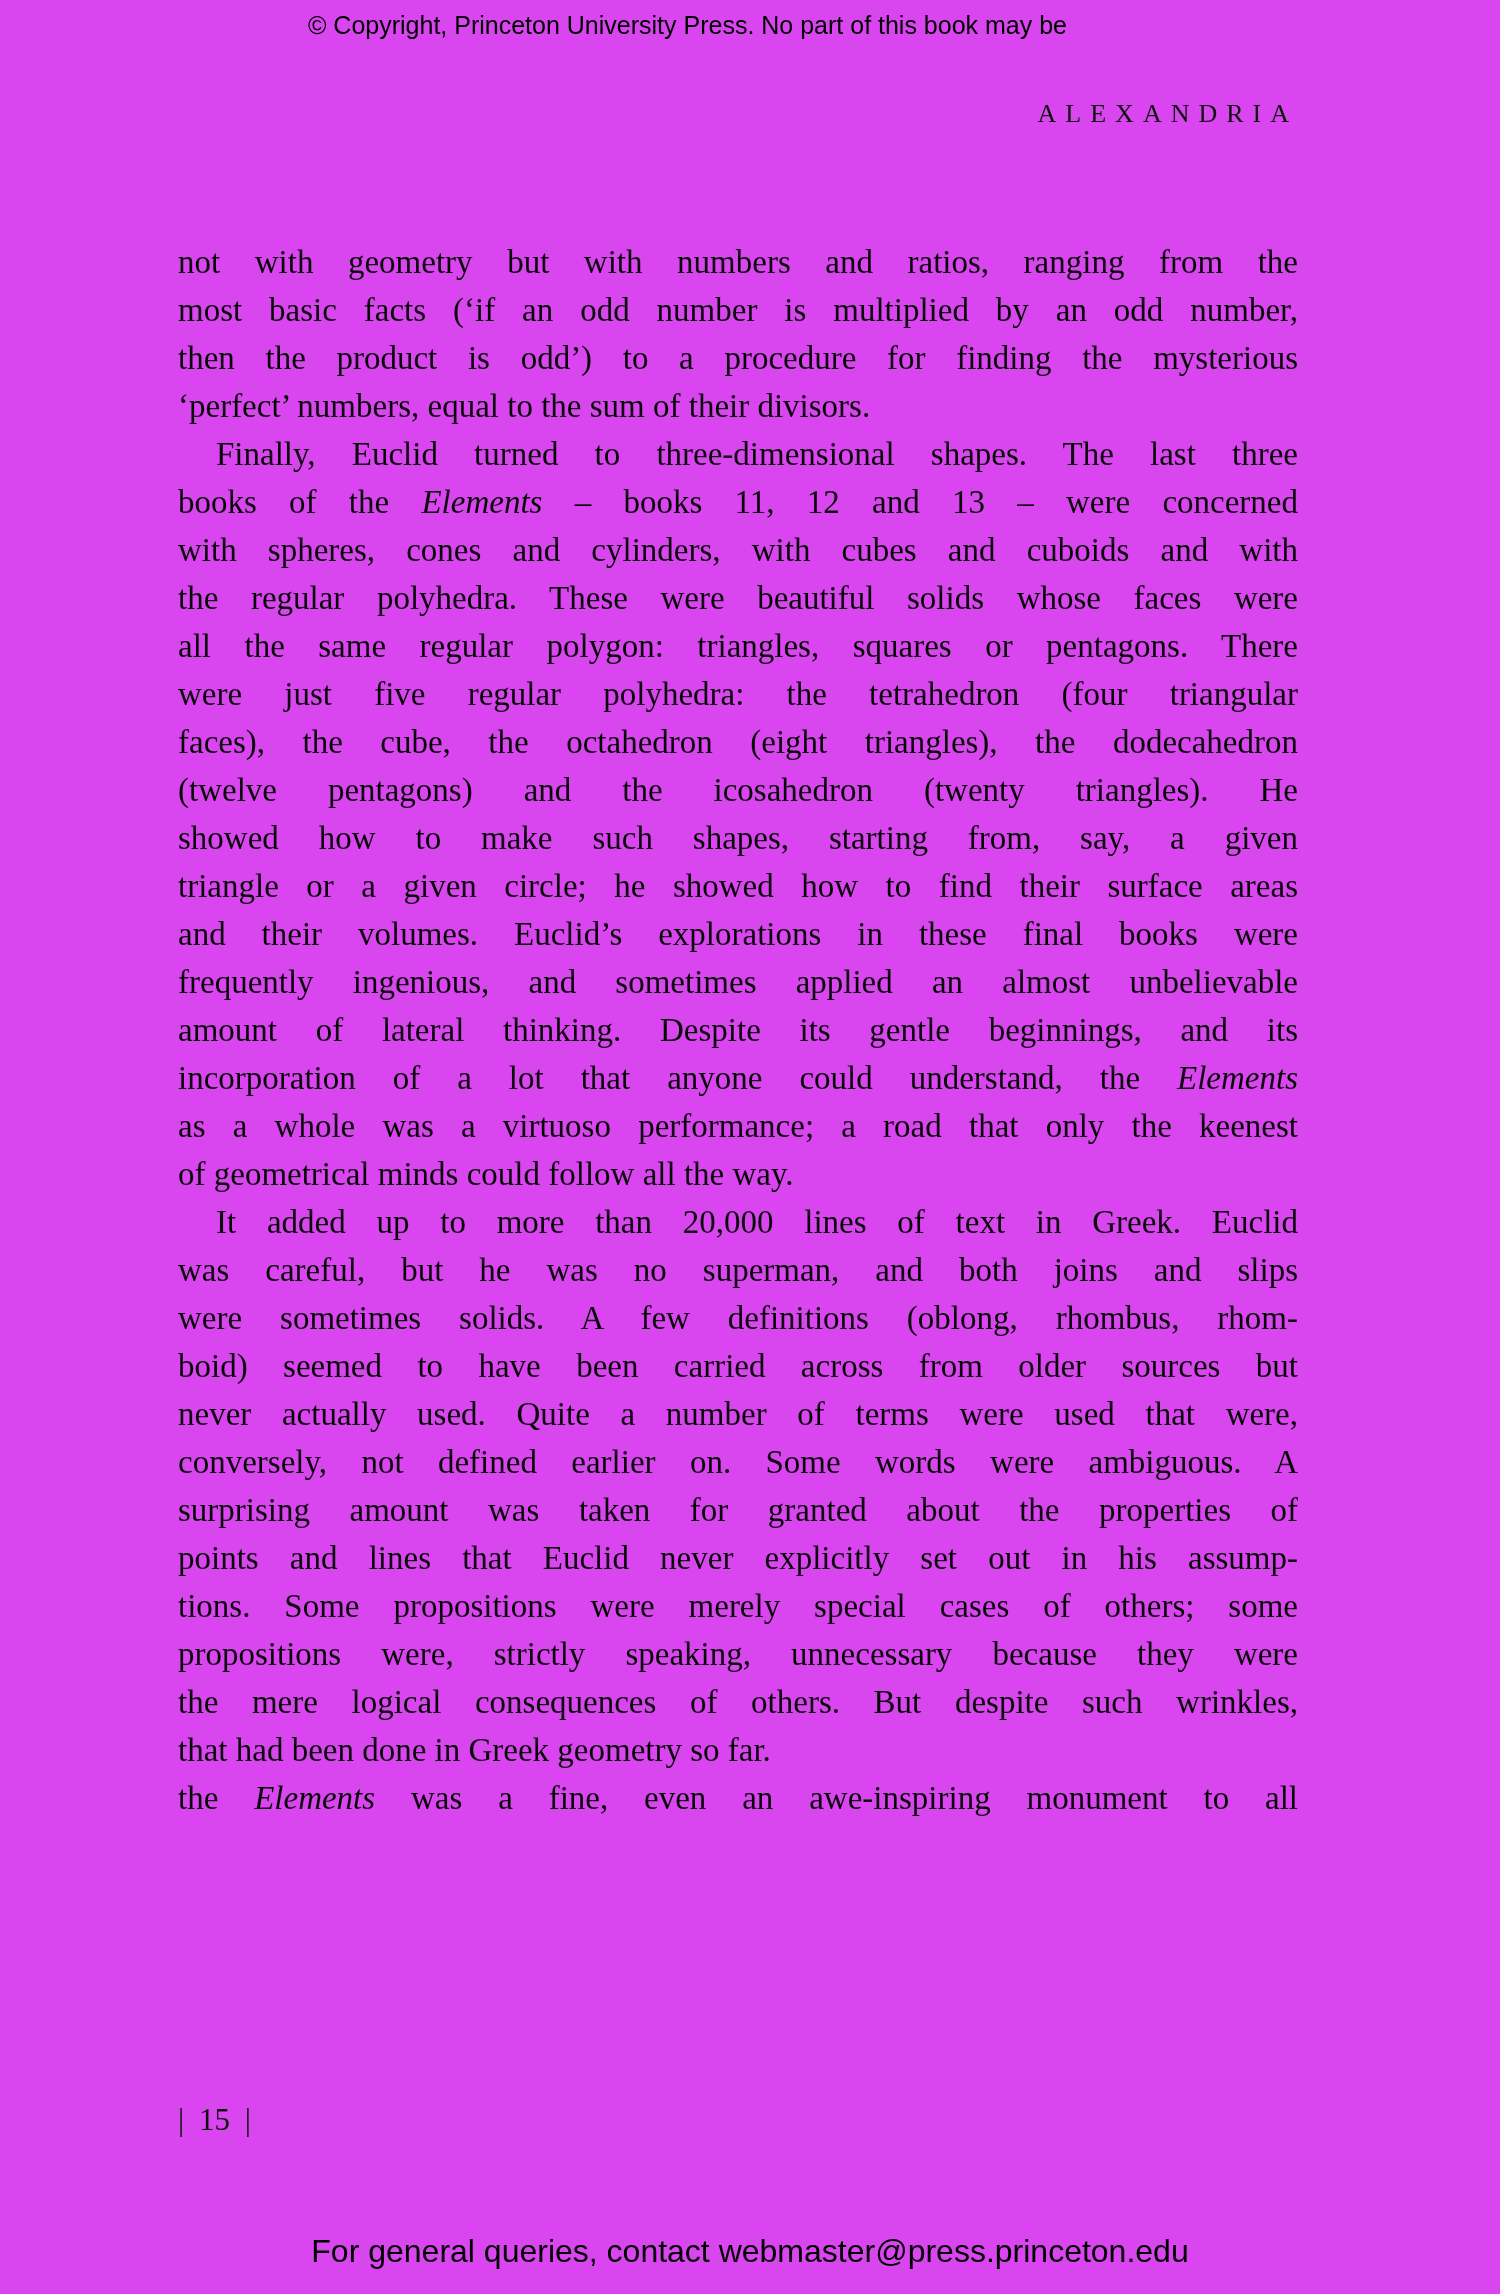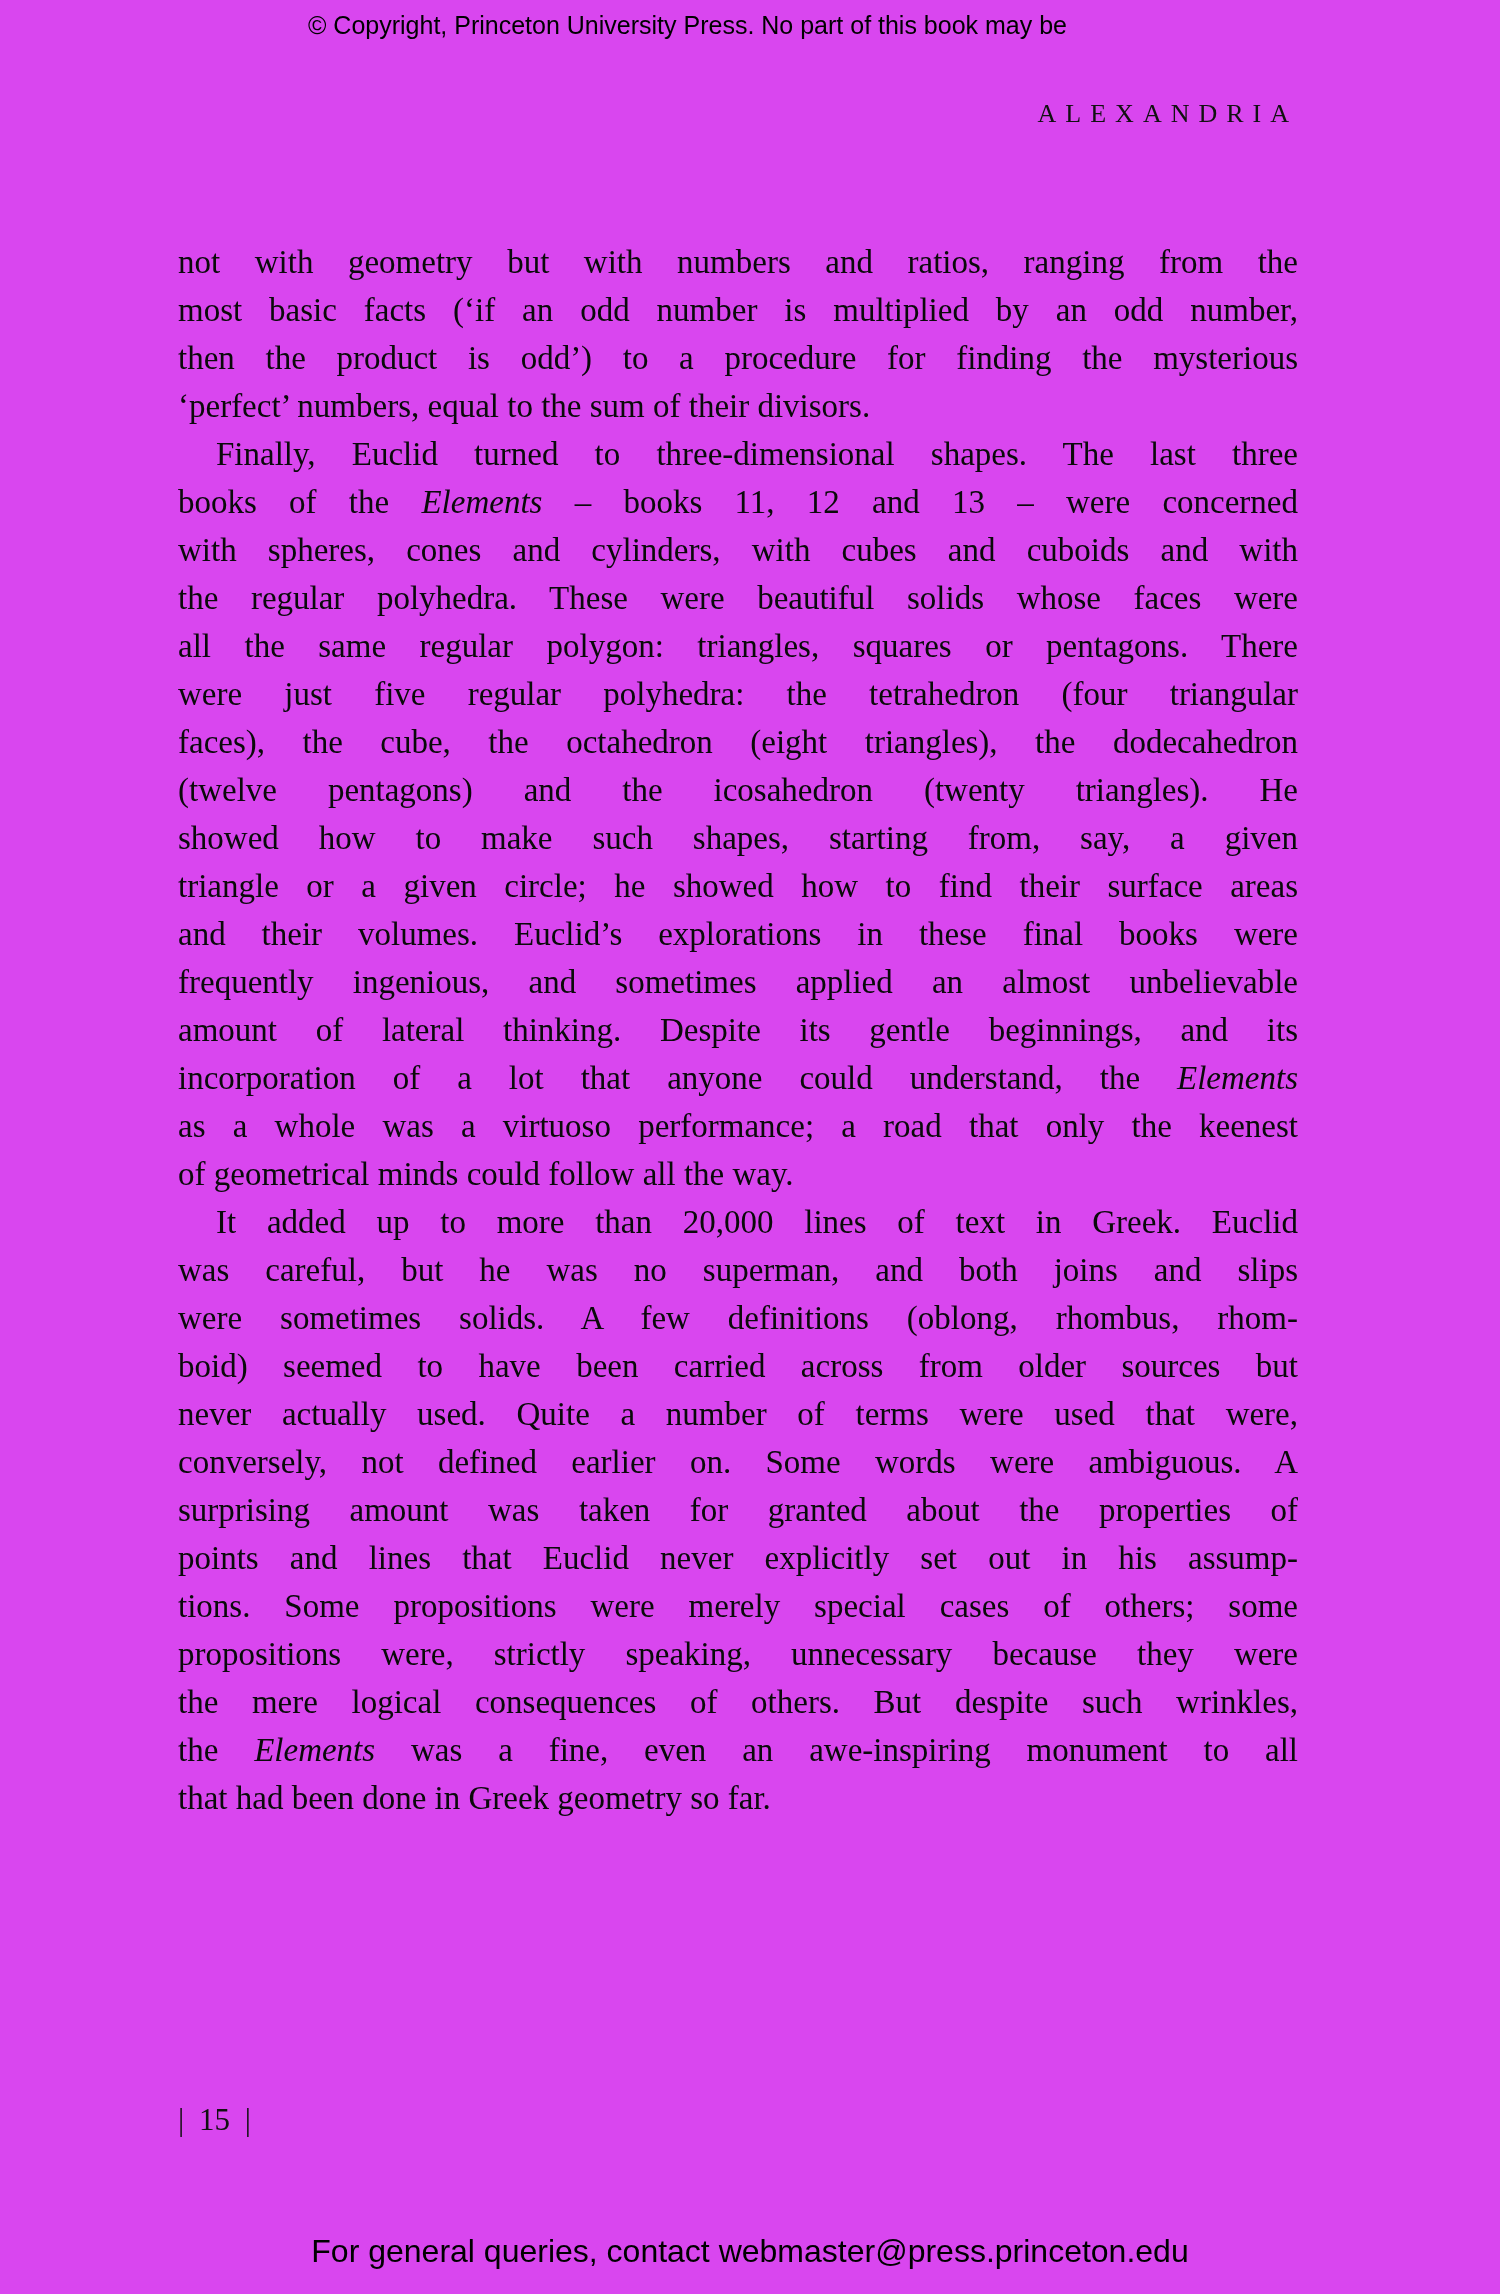--- a/index.html
+++ b/index.html
@@ -105,21 +105,21 @@
       <div class="line"><span>was careful, but he was no superman, and both joins and slips</span></div>
       <div class="line"><span>were sometimes solids. A few definitions (oblong, rhombus, rhom-</span></div>
       <div class="line"><span>boid) seemed to have been carried across from older sources but</span></div>
       <div class="line"><span>never actually used. Quite a number of terms were used that were,</span></div>
       <div class="line"><span>conversely, not defined earlier on. Some words were ambiguous. A</span></div>
       <div class="line"><span>surprising amount was taken for granted about the properties of</span></div>
       <div class="line"><span>points and lines that Euclid never explicitly set out in his assump-</span></div>
       <div class="line"><span>tions. Some propositions were merely special cases of others; some</span></div>
       <div class="line"><span>propositions were, strictly speaking, unnecessary because they were</span></div>
       <div class="line"><span>the mere logical consequences of others. But despite such wrinkles,</span></div>
+      <div class="line last"><span>that had been done in Greek geometry so far.</span></div>
       <div class="line"><span>the </span><em>Elements</em><span> was a fine, even an awe-inspiring monument to all</span></div>
-      <div class="line last"><span>that had been done in Greek geometry so far.</span></div>
     </div>
 
   <div class="page-number">| 15 |</div>
 
   <div class="footer">For general queries, contact webmaster@press.princeton.edu</div>
 
 </div>
 
 </body></html>

